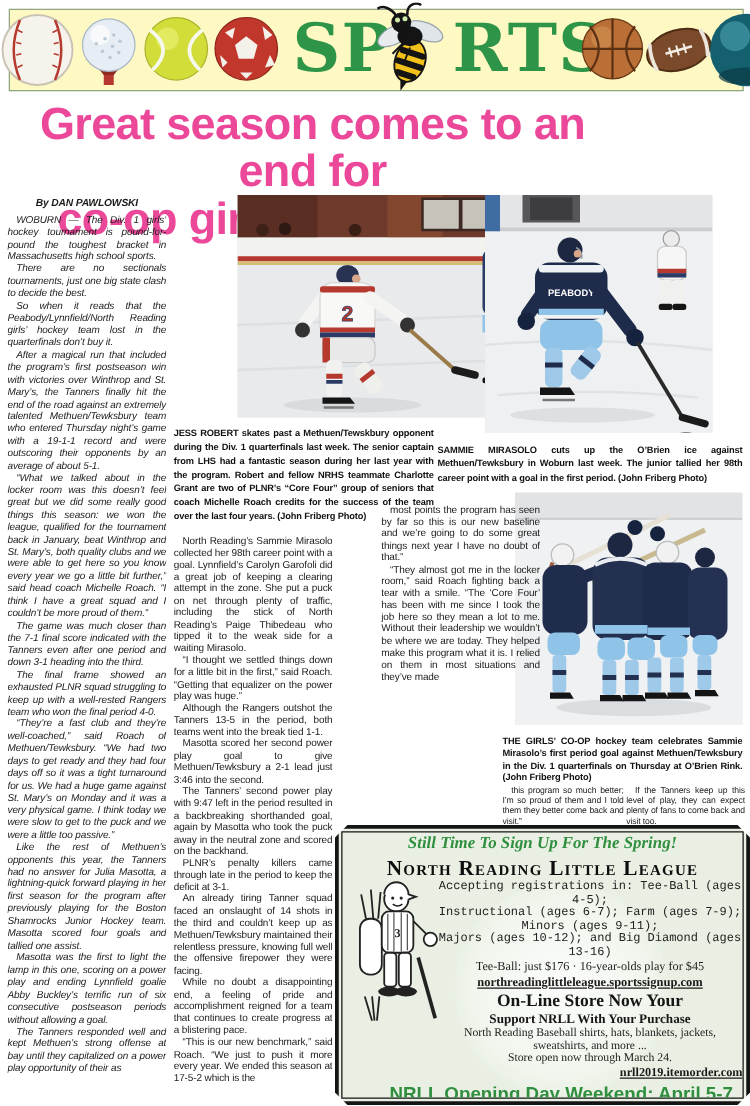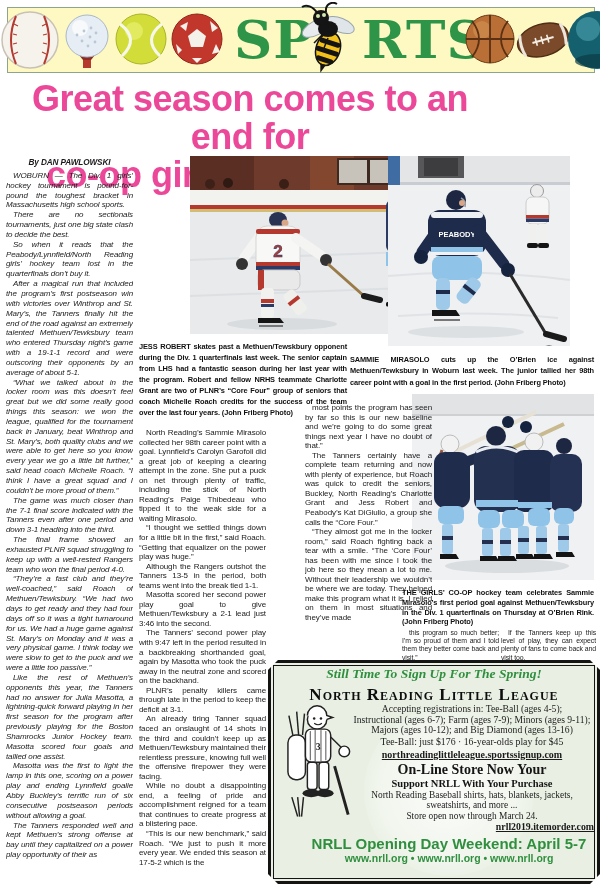--- a/index.html
+++ b/index.html
@@ -45,21 +45,21 @@
                    calc(100% - 10px) 100%,10px 100%,0 calc(100% - 10px),0 10px);}
   #adbox-inner{position:absolute;left:2px;top:2px;right:2px;bottom:2px;border:1px solid #141414;
          overflow:hidden;}
   #ad-watermark{position:absolute;left:90px;top:40px;width:170px;height:170px;border-radius:50%;
          background:radial-gradient(circle,rgba(255,255,255,0.85) 0%,rgba(255,255,255,0.35) 60%,rgba(255,255,255,0) 75%);}
   #ad-mascot{position:absolute;left:12px;top:36px;}
   .ad-text{position:relative;font-family:"Liberation Serif",serif;text-align:center;color:#222;}
   #ad-title{margin-top:5px;font-variant:small-caps;font-weight:bold;font-size:17px;
             letter-spacing:1px;color:#0d0d0d;line-height:18px;}
   #ad-subtitle{font-weight:bold;font-style:italic;font-size:13.5px;color:#2f8f3f;line-height:15px;}
-  .ad-reg{margin-left:76px;font-size:9.6px;line-height:10.6px;}
+  .ad-reg{margin-left:76px;font-size:9.6px;line-height:10.6px;font-family:Liberation Mono, monospace;}
   #ad-fee{margin-left:76px;font-size:9.8px;line-height:12px;}
   #ad-signup{margin-left:76px;font-size:10px;font-weight:bold;line-height:14px;
              text-decoration:underline;color:#1a1a1a;display:block;}
   #ad-store-title{margin-left:76px;font-weight:bold;font-size:14px;line-height:16px;color:#151515;}
   #ad-store-sub{margin-left:76px;font-weight:bold;font-size:10.5px;line-height:12px;color:#151515;}
   .ad-store-line{margin-left:76px;font-size:9.4px;line-height:10.4px;}
   #ad-store-url{margin-left:76px;font-size:9.8px;font-weight:bold;line-height:12px;
              text-decoration:underline;color:#1a1a1a;display:block;text-align:right;}
   #ad-opening{margin-left:30px;font-family:"Liberation Sans",sans-serif;font-weight:bold;
              font-size:15px;line-height:17px;color:#2f8f3f;margin-top:2px;}
@@ -335,21 +335,20 @@
     <p>Although the Rangers outshot the Tanners 13-5 in the period, both teams went into the break tied 1-1.</p>
     <p>Masotta scored her second power play goal to give Methuen/Tewksbury a 2-1 lead just 3:46 into the second.</p>
     <p>The Tanners’ second power play with 9:47 left in the period resulted in a backbreaking shorthanded goal, again by Masotta who took the puck away in the neutral zone and scored on the backhand.</p>
     <p>PLNR’s penalty killers came through late in the period to keep the deficit at 3-1.</p>
     <p>An already tiring Tanner squad faced an onslaught of 14 shots in the third and couldn’t keep up as Methuen/Tewksbury maintained their relentless pressure, knowing full well the offensive firepower they were facing.</p>
     <p>While no doubt a disappointing end, a feeling of pride and accomplishment reigned for a team that continues to create progress at a blistering pace.</p>
     <p>“This is our new benchmark,” said Roach. “We just to push it more every year. We ended this season at 17-5-2 which is the</p>
   </div>
   <div id="col3" class="col">
     <p>most points the program has seen by far so this is our new baseline and we’re going to do some great things next year I have no doubt of that.”</p>
-    <p>The Tanners certainly have a complete team returning and now with plenty of experience, but Roach was quick to credit the seniors, Buckley, North Reading’s Charlotte Grant and Jess Robert and Peabody’s Kat DiGiulio, a group she calls the “Core Four.”</p>
     <p>“They almost got me in the locker room,” said Roach fighting back a tear with a smile. “The ‘Core Four’ has been with me since I took the job here so they mean a lot to me. Without their leadership we wouldn’t be where we are today. They helped make this program what it is. I relied on them in most situations and they’ve made</p>
   </div>
   <div id="col4" class="col">
     <p>this program so much better; I’m so proud of them and I told them they better come back and visit.”</p>
   </div>
   <div id="col5" class="col">
     <p>If the Tanners keep up this level of play, they can expect plenty of fans to come back and visit too.</p>
   </div>
 
   <div id="adbox">

